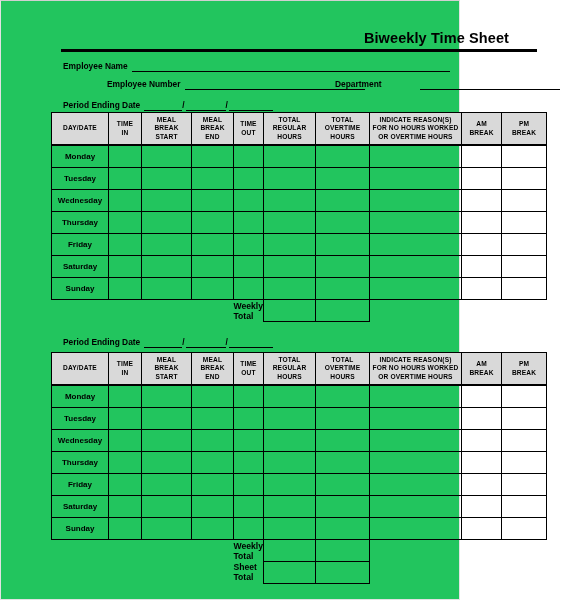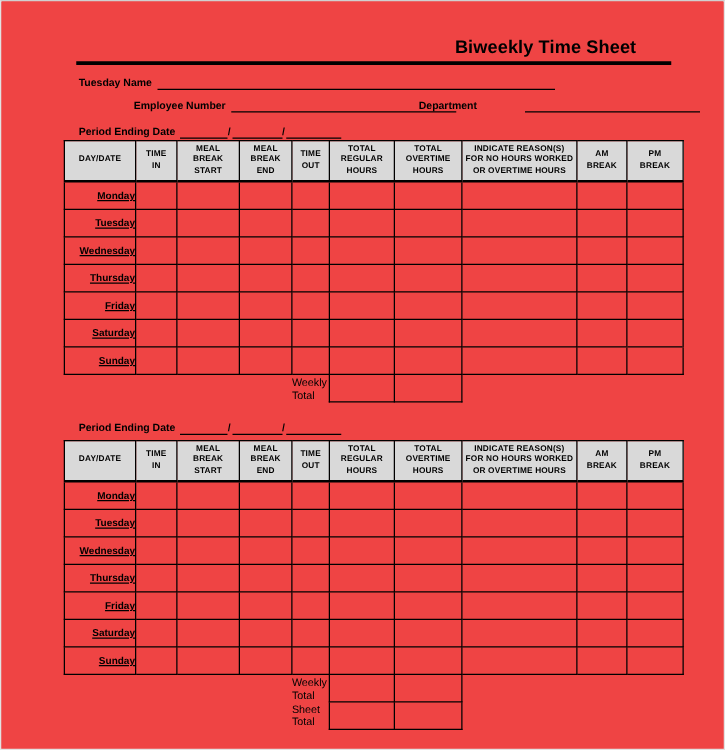--- a/index.html
+++ b/index.html
@@ -7,23 +7,23 @@
   body {
     width: 580px;
     height: 600px;
     background: #ffffff;
     font-family: "Liberation Sans", sans-serif;
     color: #000000;
     overflow: hidden;
   }
   .page {
     position: relative;
-    width: 580px;
+    width: 460px;
     height: 600px;
-    background: #ef4444;
+    background: #22c55e;
     border: 1px solid #e2e2e2;
     border-top: 1px solid #d0d0d0;
   }
 
   
   .title-row {
     position: absolute;
     left: 60px;
     top: 28px;
     width: 476px;
@@ -96,33 +96,32 @@
     padding: 3px 1px;
     vertical-align: middle;
     border-bottom: 2px solid #000;
   }
   table.ts tbody td {
     height: 22px;
     font-size: 8px;
     font-weight: bold;
   }
   td.day {
-    text-align: right;
+    text-align: center;
     padding-left: 5px;
     vertical-align: middle;
-    text-decoration: underline;
   }
 
   
   tr.totals td { border: none; height: 21px; }
   tr.totals td.tlabel {
     text-align: right;
     padding-right: 18px;
     font-size: 8.6px;
-    font-weight: normal;
+    font-weight: bold;
     vertical-align: middle;
   }
   tr.totals td.tbox { border: 1px solid #000000; }
 
   
   col.c-day  { width: 57px; }
   col.c-in   { width: 33px; }
   col.c-mbs  { width: 50px; }
   col.c-mbe  { width: 42px; }
   col.c-out  { width: 30px; }
@@ -136,21 +135,21 @@
 <body>
 
 <div class="page">
 
   <div class="title-row">
     <span class="title-text">Biweekly Time Sheet</span>
   </div>
   <div class="title-rule"></div>
 
   <div class="field" id="f-name">
-    <span class="lbl">Tuesday Name</span>
+    <span class="lbl">Employee Name</span>
     <span class="rule" style="width:318px"></span>
   </div>
 
   <div class="field" id="f-num">
     <span class="lbl">Employee Number</span>
     <span class="rule thin" style="width:180px"></span>
   </div>
 
   <div class="field" id="f-dept">
     <span class="lbl">Department</span>

